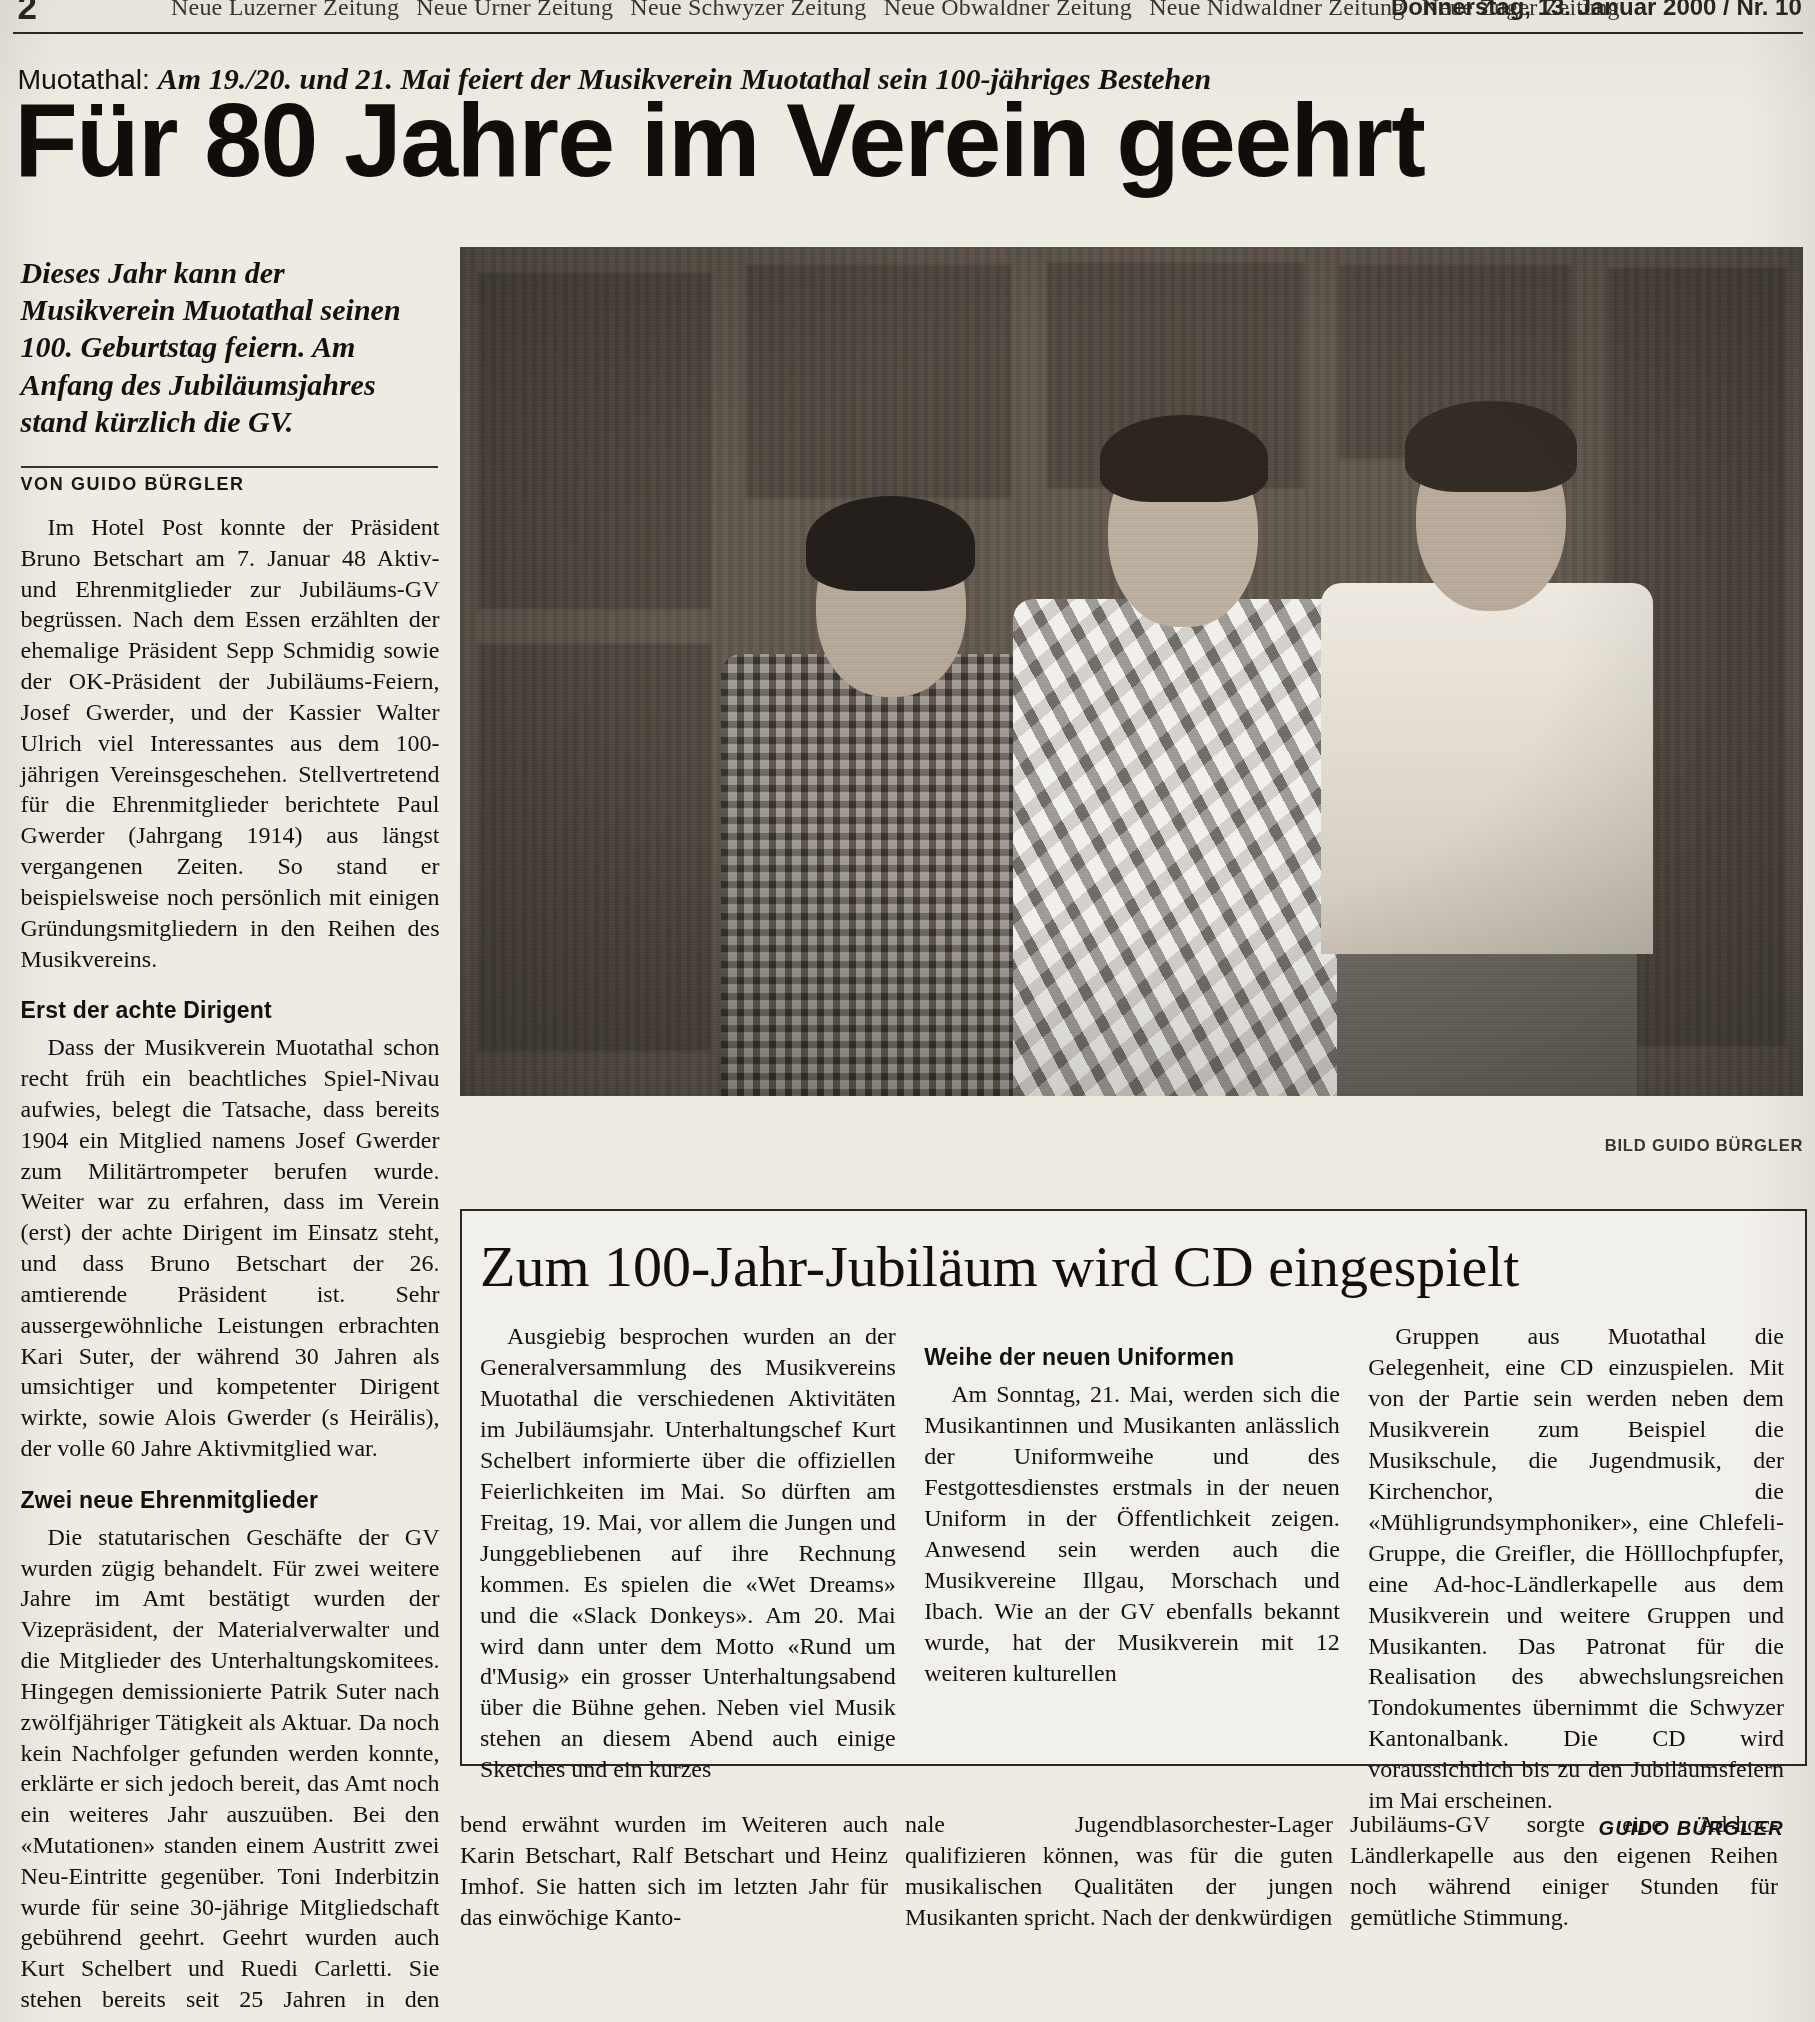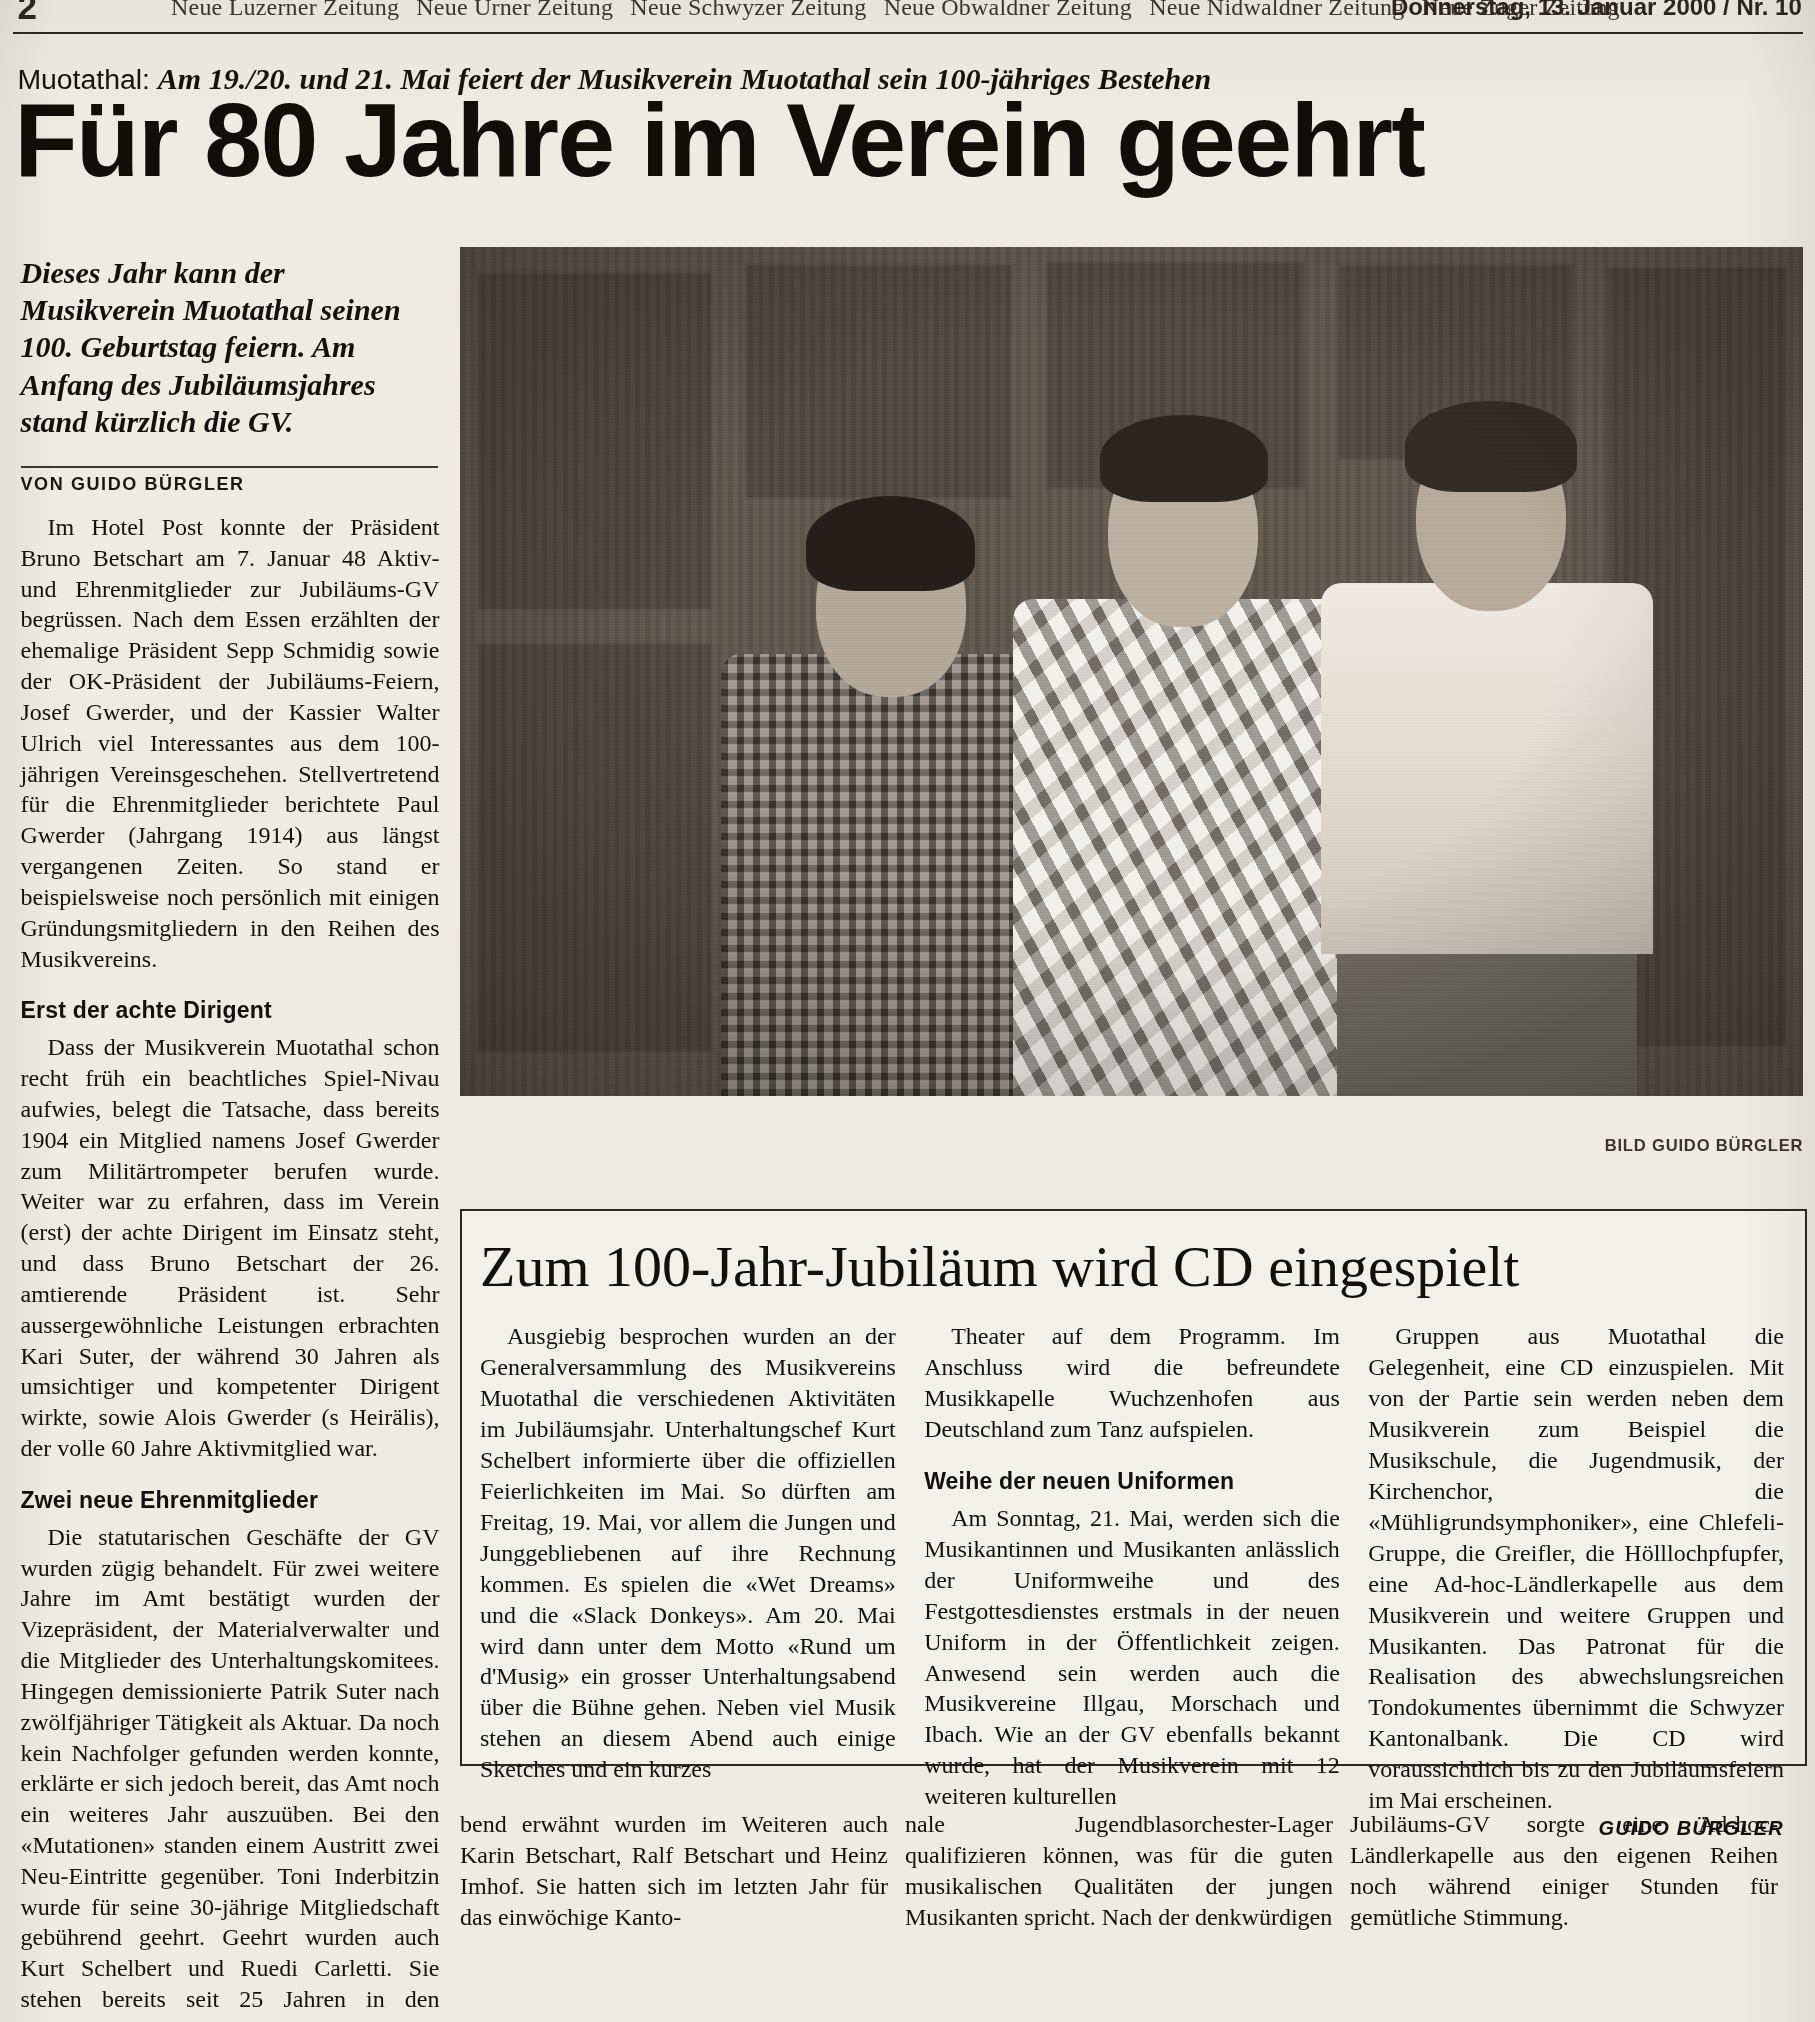--- a/index.html
+++ b/index.html
@@ -392,21 +392,20 @@
   <div class="credit">BILD GUIDO BÜRGLER</div>
 
   <div class="box"></div>
   <div class="box-head">Zum 100-Jahr-Jubiläum wird CD eingespielt</div>
 
   <div class="box-cols">
     <div class="box-col">
       <p>Ausgiebig besprochen wurden an der Generalversammlung des Musikvereins Muotathal die verschiedenen Aktivitäten im Jubiläumsjahr. Unterhaltungschef Kurt Schelbert informierte über die offiziellen Feierlichkeiten im Mai. So dürften am Freitag, 19. Mai, vor allem die Jungen und Junggebliebenen auf ihre Rechnung kommen. Es spielen die «Wet Dreams» und die «Slack Donkeys». Am 20. Mai wird dann unter dem Motto «Rund um d'Musig» ein grosser Unterhaltungsabend über die Bühne gehen. Neben viel Musik stehen an diesem Abend auch einige Sketches und ein kurzes</p>
     </div>
     <div class="box-col">
-      <p>Theater auf dem Programm. Im Anschluss wird die befreundete Musikkapelle Wuchzenhofen aus Deutschland zum Tanz aufspielen.</p>
       <div class="sub-head">Weihe der neuen Uniformen</div>
       <p>Am Sonntag, 21. Mai, werden sich die Musikantinnen und Musikanten anlässlich der Uniformweihe und des Festgottesdienstes erstmals in der neuen Uniform in der Öffentlichkeit zeigen. Anwesend sein werden auch die Musikvereine Illgau, Morschach und Ibach. Wie an der GV ebenfalls bekannt wurde, hat der Musikverein mit 12 weiteren kulturellen</p>
     </div>
     <div class="box-col">
       <p>Gruppen aus Muotathal die Gelegenheit, eine CD einzuspielen. Mit von der Partie sein werden neben dem Musikverein zum Beispiel die Musikschule, die Jugendmusik, der Kirchenchor, die «Mühligrundsymphoniker», eine Chlefeli-Gruppe, die Greifler, die Hölllochpfupfer, eine Ad-hoc-Ländlerkapelle aus dem Musikverein und weitere Gruppen und Musikanten. Das Patronat für die Realisation des abwechslungsreichen Tondokumentes übernimmt die Schwyzer Kantonalbank. Die CD wird voraussichtlich bis zu den Jubiläumsfeiern im Mai erscheinen.</p>
       <p class="box-sign">GUIDO BÜRGLER</p>
     </div>
   </div>
 
   <div class="bottom-cols">

